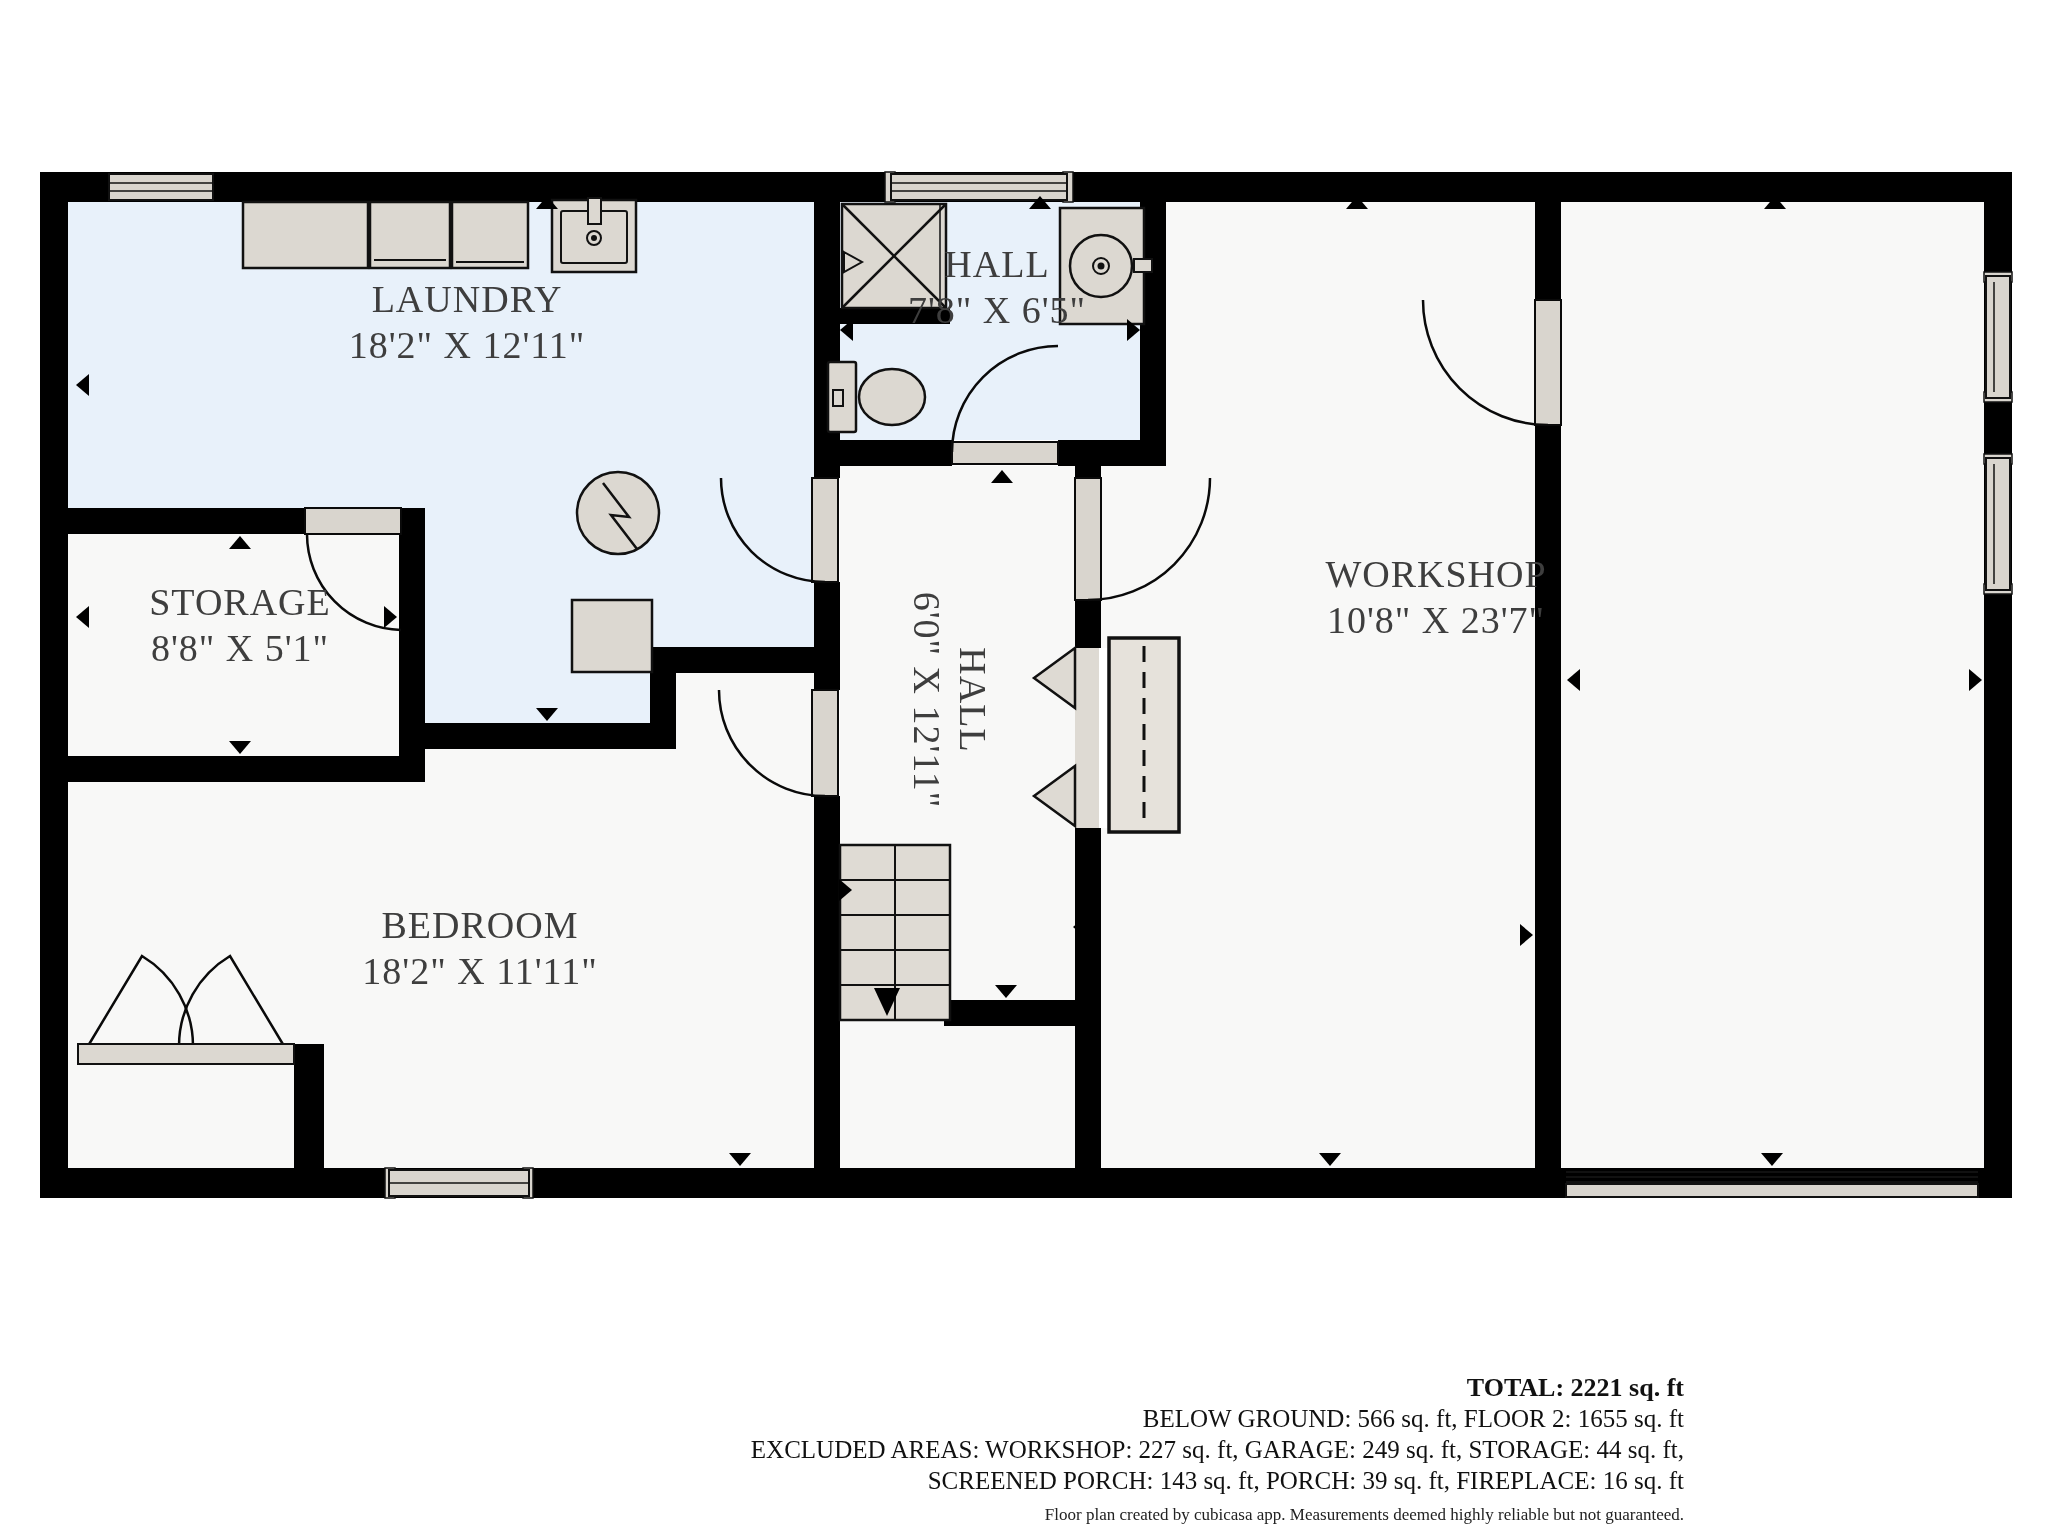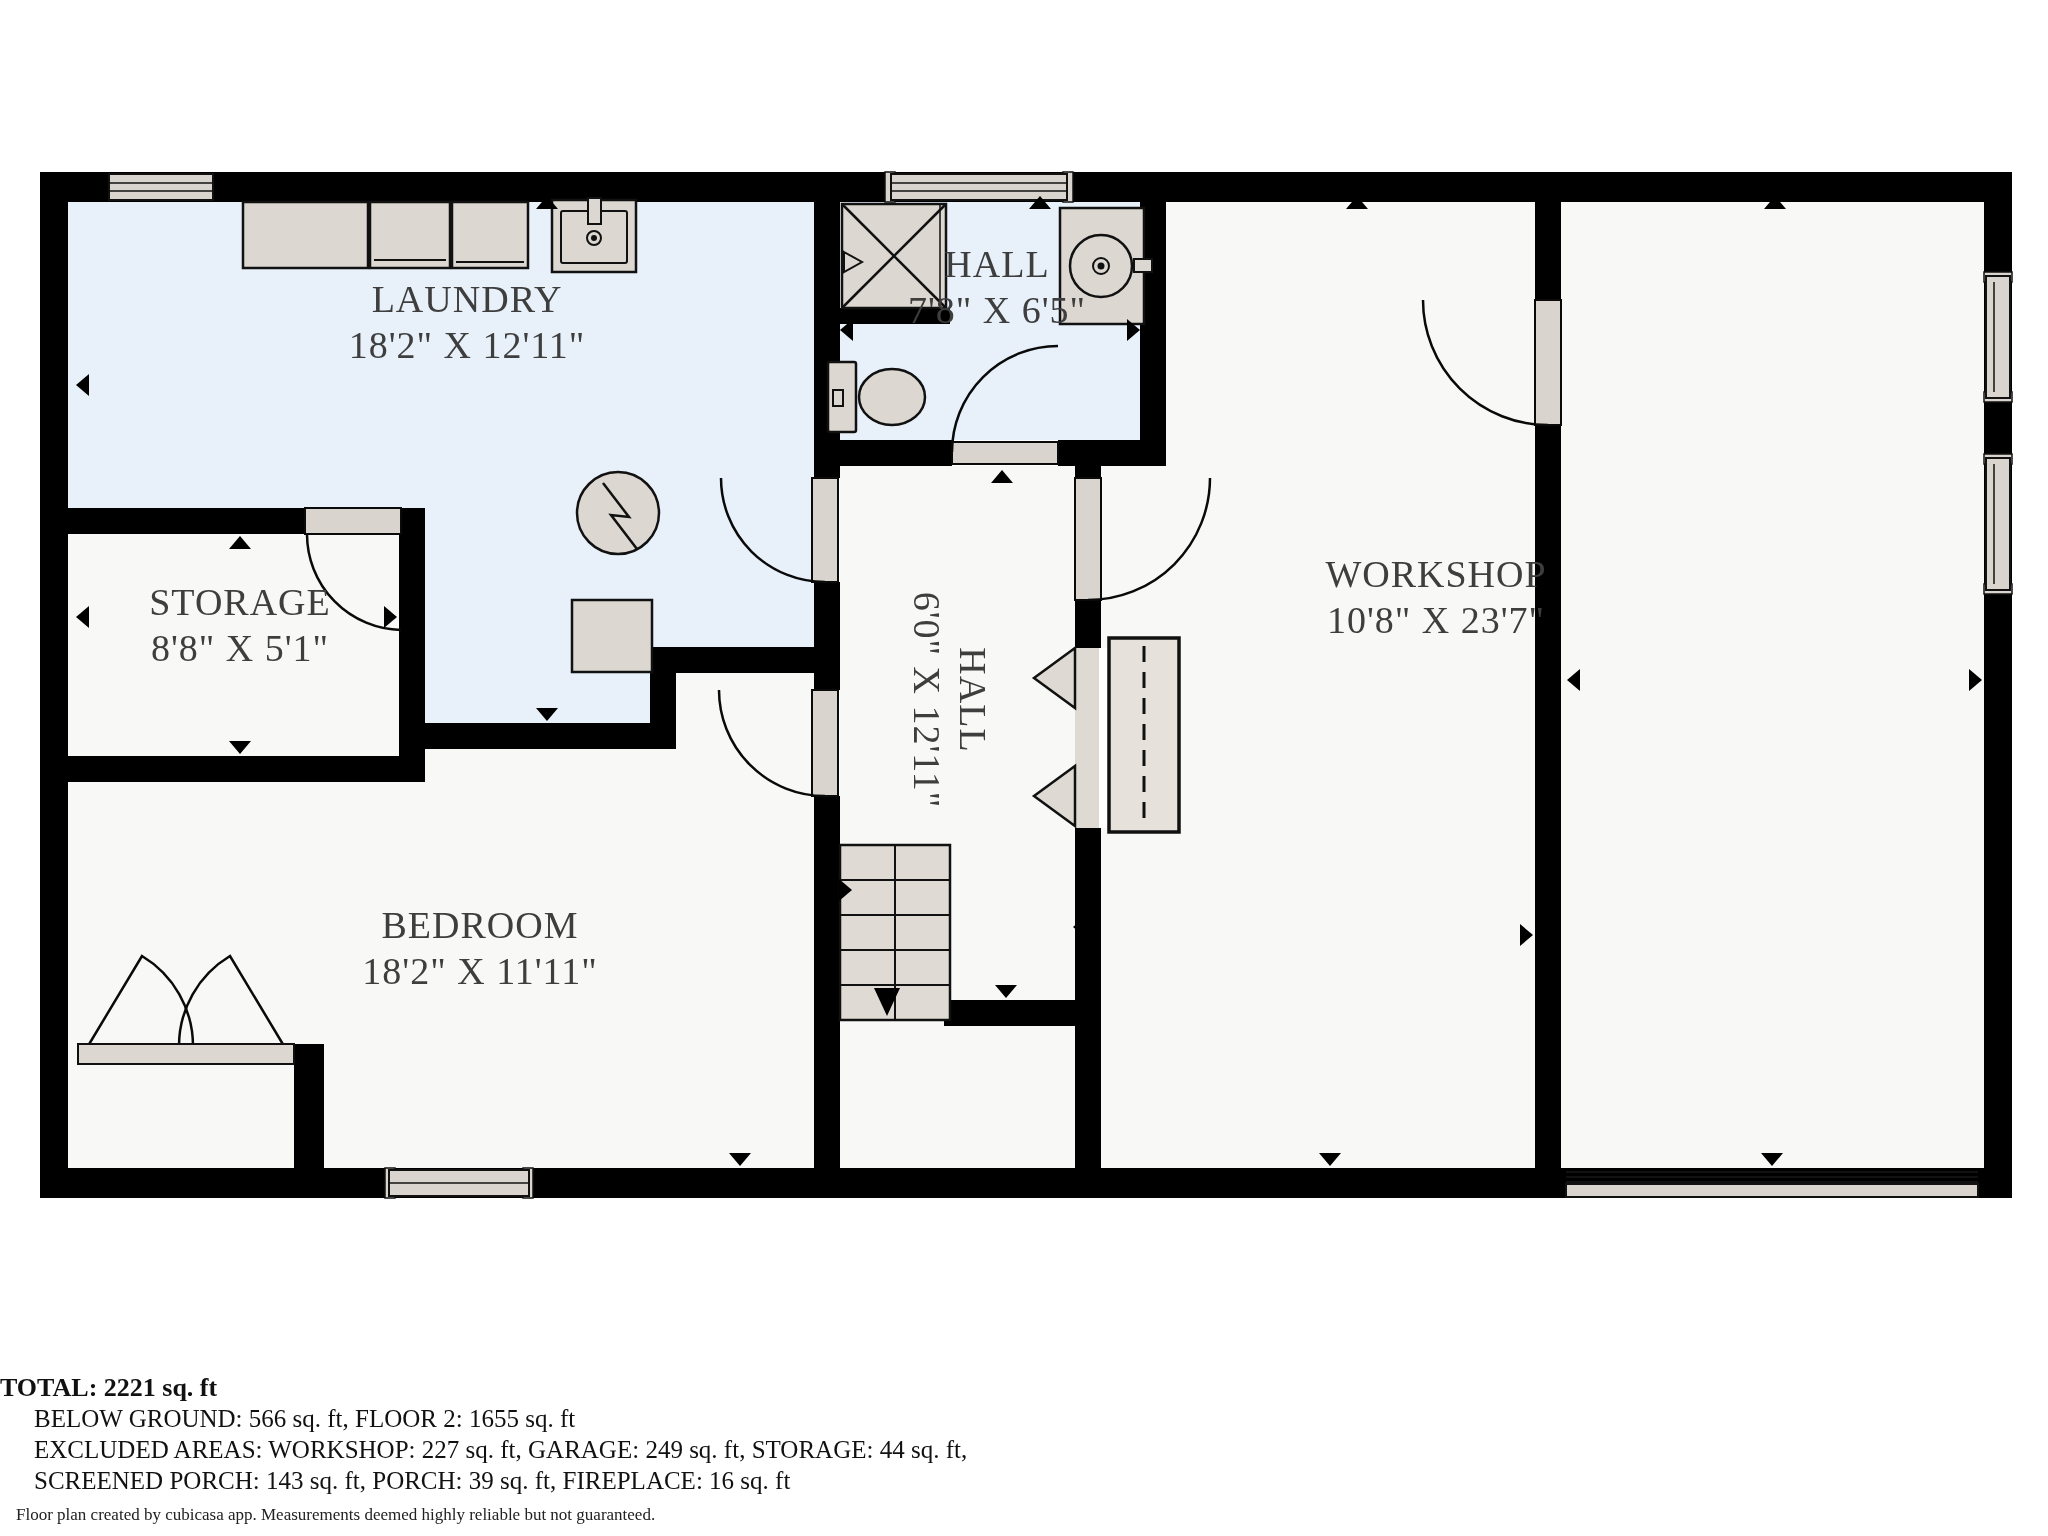--- a/index.html
+++ b/index.html
@@ -9,21 +9,21 @@
   }
   #plan-svg{position:absolute;left:0;top:0;}
   .room-label{
     position:absolute;text-align:center;line-height:1.22;
     font-size:38px;color:#3e3e3e;letter-spacing:1px;white-space:nowrap;
     transform:translate(-50%,-50%);
   }
   .room-label span{display:block;}
   .room-label.rot{transform:translate(-50%,-50%) rotate(90deg);}
   #summary{
-    position:absolute;left:0;top:1372px;width:1684px;text-align:left;color:#111111;
+    position:absolute;left:0;top:1372px;width:1684px;text-align:right;color:#111111;
   }
   #summary .total{font-size:26px;font-weight:bold;line-height:31px;}
   #summary .line{font-size:25px;line-height:31px;padding-left:34px;}
   #summary .disclaimer{font-size:17px;margin-top:9px;color:#222;padding-left:16px;}
 </style>
 </head>
 <body>
 
 <div id="stage">
 

